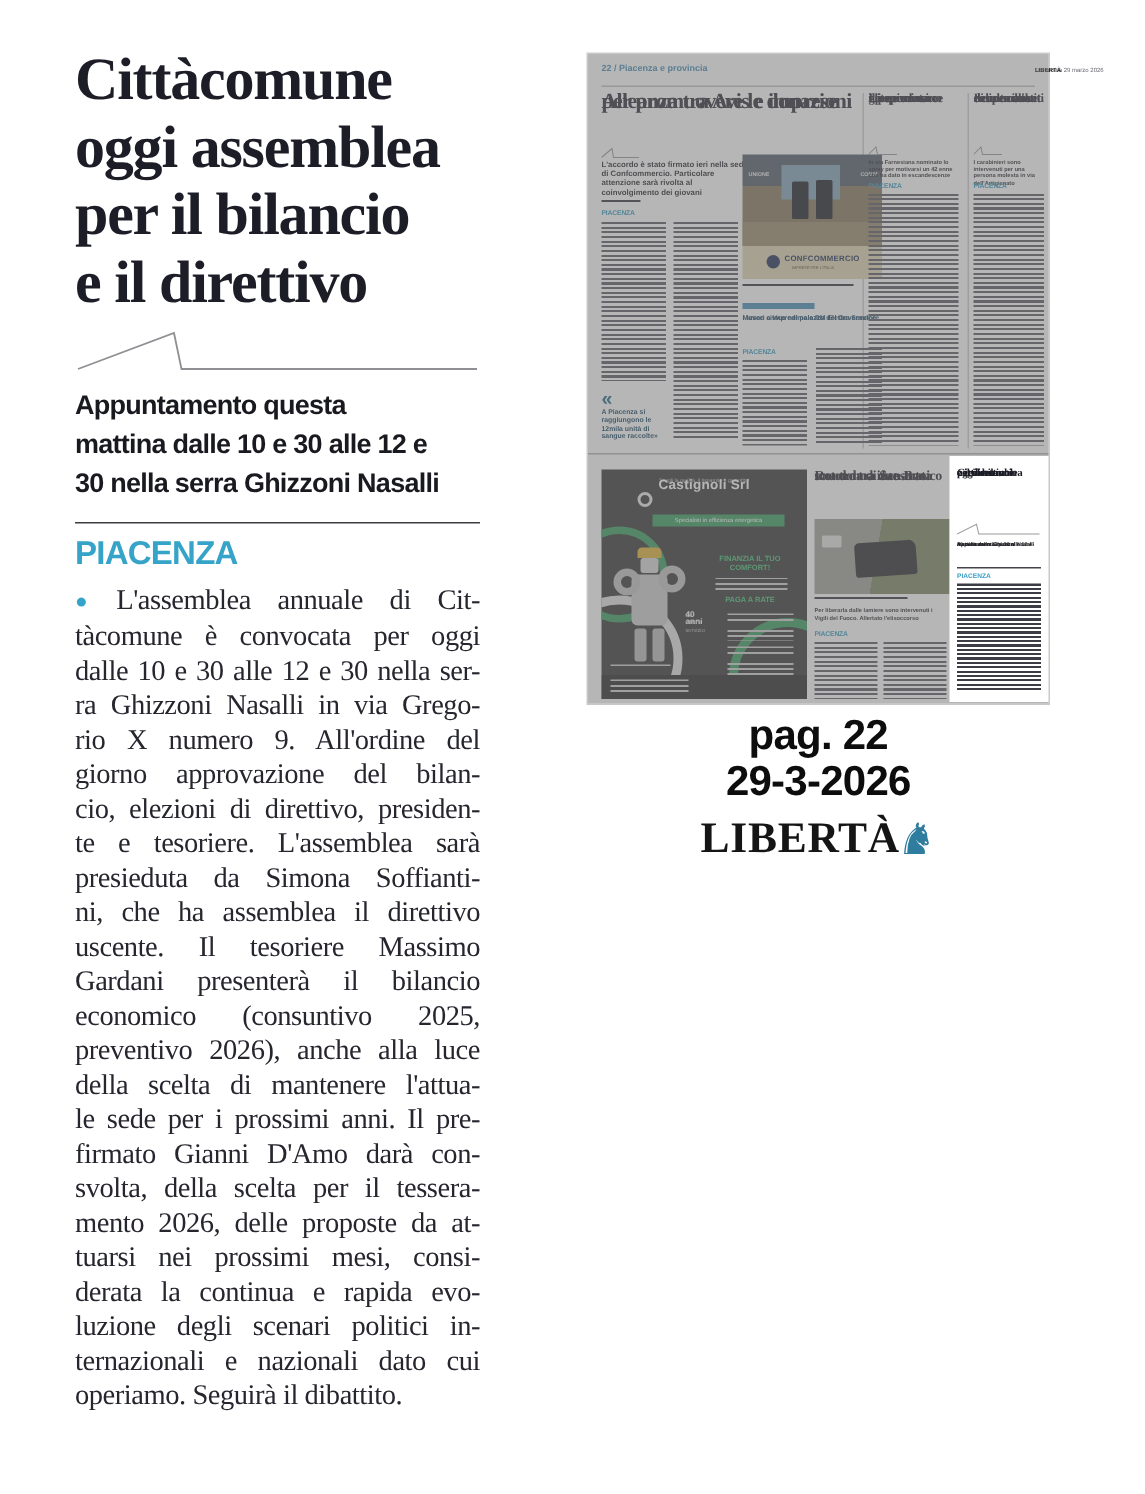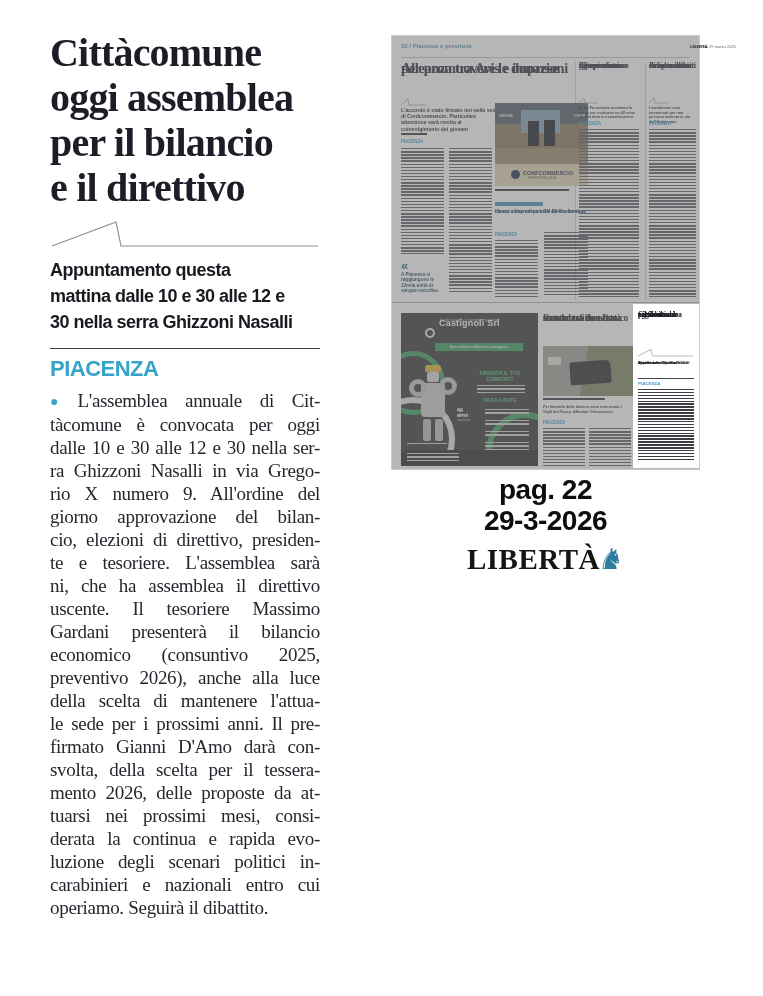--- a/index.html
+++ b/index.html
@@ -147,34 +147,35 @@
 
   <div class="body-lines">
       <div><span class="bullet">●</span>L'assemblea annuale di Cit-</div>
       <div>tàcomune è convocata per oggi</div>
       <div>dalle 10 e 30 alle 12 e 30 nella ser-</div>
       <div>ra Ghizzoni Nasalli in via Grego-</div>
       <div>rio X numero 9. All'ordine del</div>
       <div>giorno approvazione del bilan-</div>
       <div>cio, elezioni di direttivo, presiden-</div>
       <div>te e tesoriere. L'assemblea sarà</div>
+      <div>presieduta da Simona Soffianti-</div>
       <div>ni, che ha assemblea il direttivo</div>
       <div>uscente. Il tesoriere Massimo</div>
       <div>Gardani presenterà il bilancio</div>
       <div>economico (consuntivo 2025,</div>
       <div>preventivo 2026), anche alla luce</div>
       <div>della scelta di mantenere l'attua-</div>
       <div>le sede per i prossimi anni. Il pre-</div>
       <div>firmato Gianni D'Amo darà con-</div>
       <div>svolta, della scelta per il  tessera-</div>
       <div>mento 2026, delle proposte da at-</div>
       <div>tuarsi nei prossimi mesi, consi-</div>
       <div>derata la continua e rapida evo-</div>
       <div>luzione degli scenari politici  in-</div>
-      <div>carabinieri e nazionali entro cui</div>
+      <div>ternazionali e nazionali dato cui</div>
       <div class="last">operiamo. Seguirà il dibattito.</div>
     </div>
 </div>
 
 <div class="preview">
 
   <div class="pv-mast-left">22 / Piacenza e provincia</div>
   <div class="pv-mast-right">
     <span>Domenica 29 marzo 2026</span>
     <b>LIBERTÀ</b>

